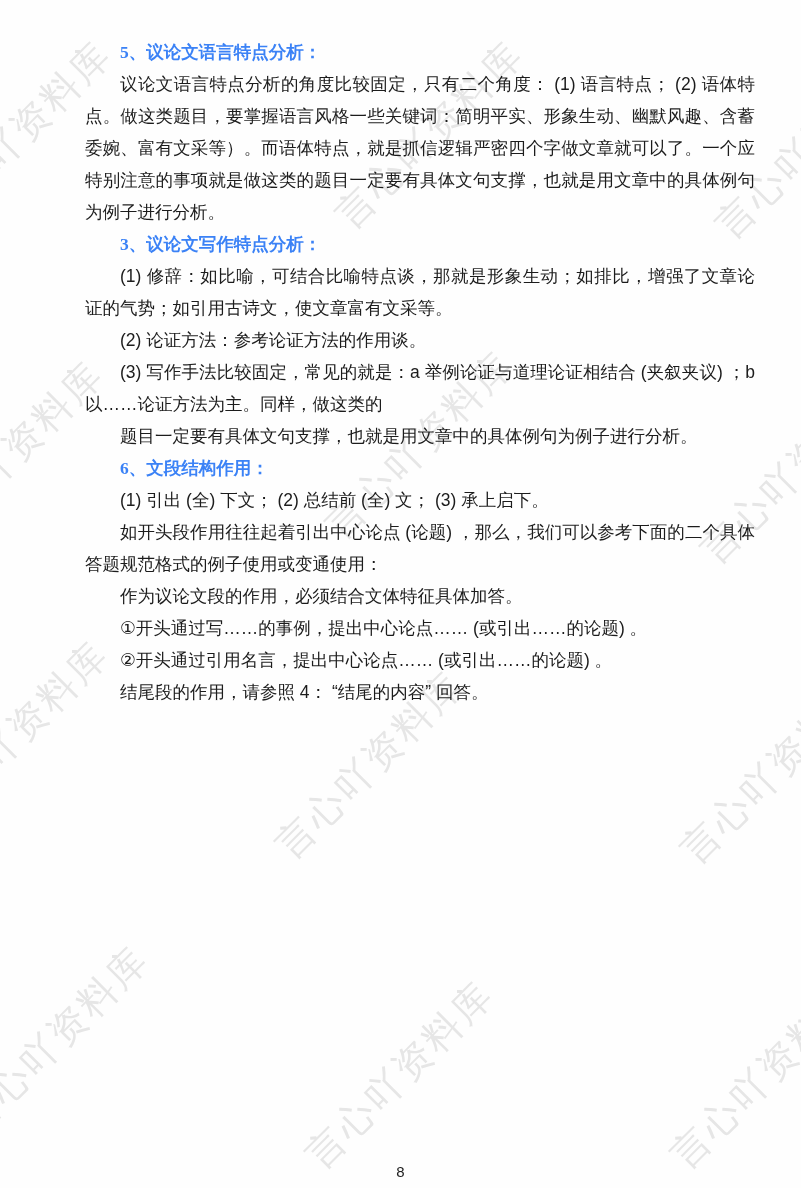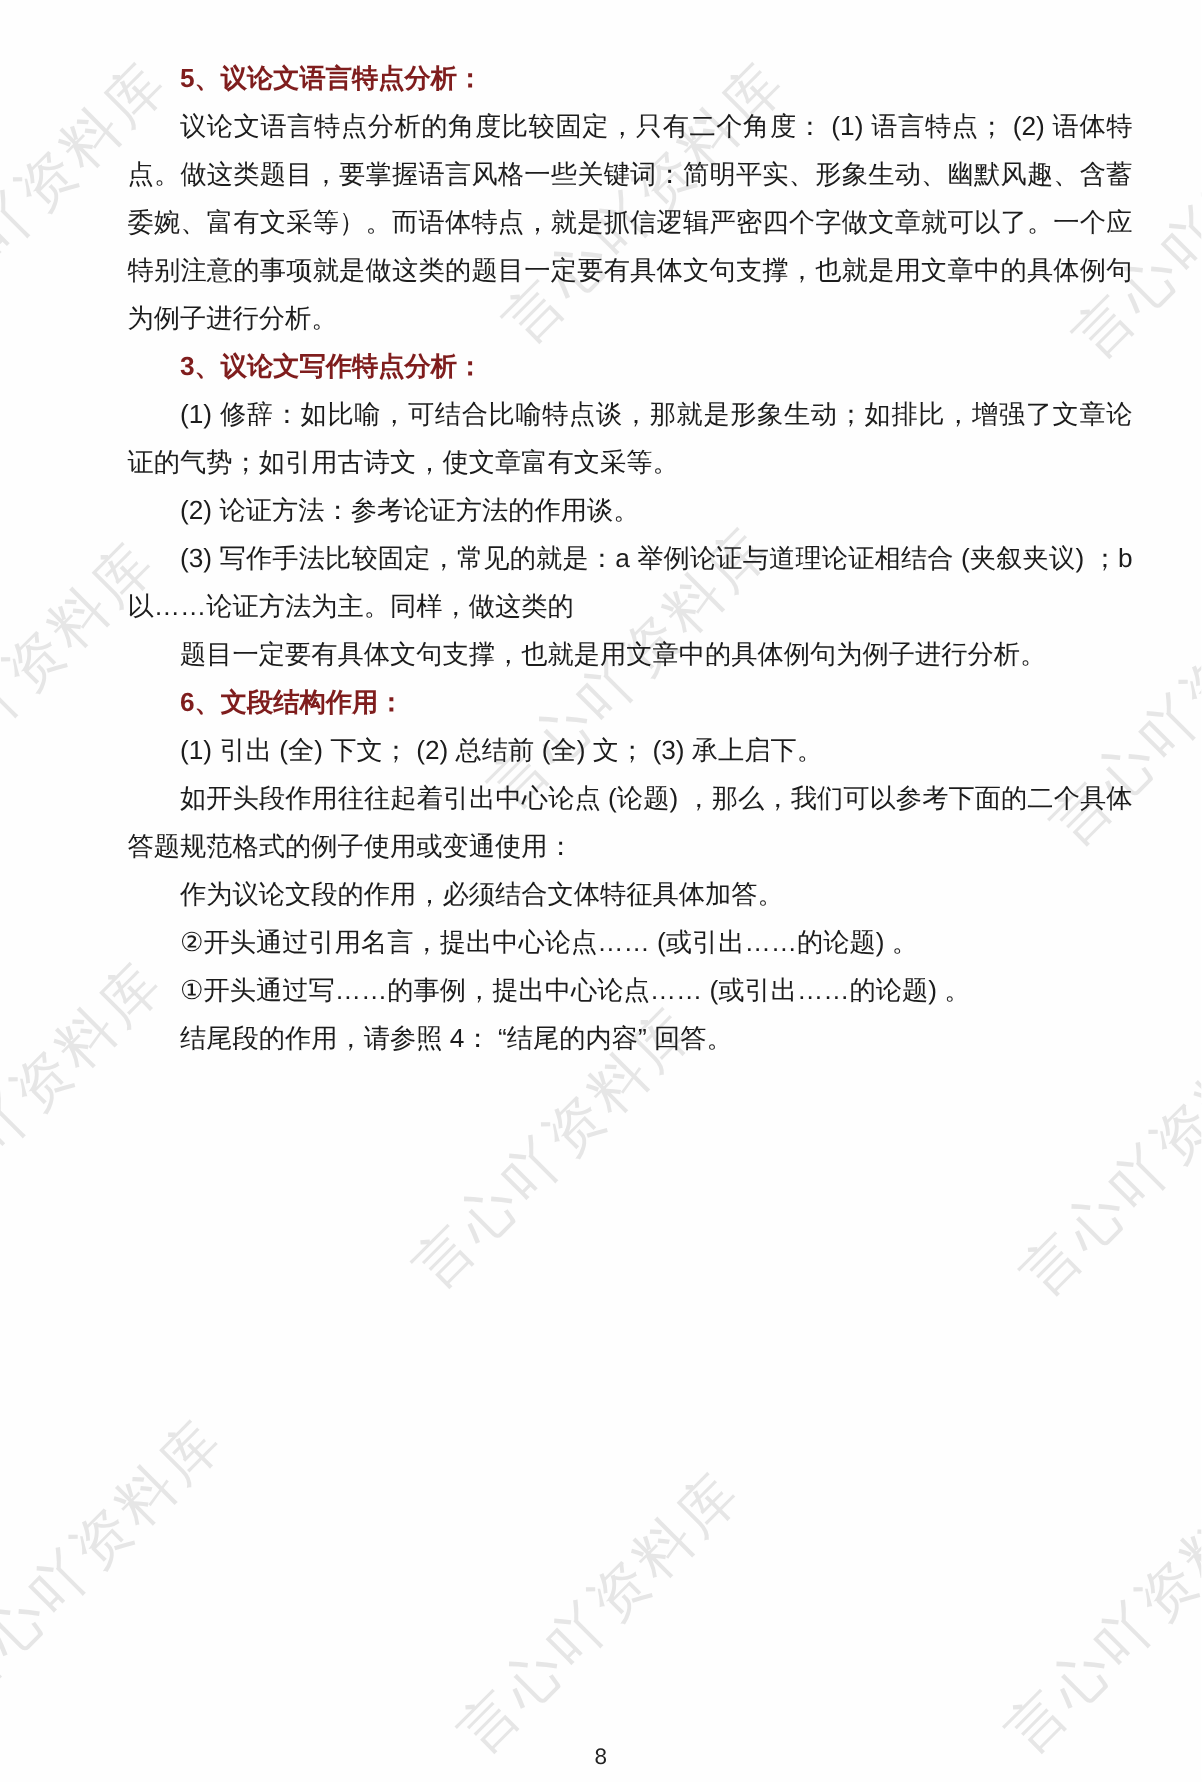--- a/index.html
+++ b/index.html
@@ -39,21 +39,22 @@
     font-size: 17.5px;
     line-height: 32px;
     text-align: justify;
   }
   .content p {
     margin: 0;
     text-indent: 2em;
   }
   .content p.heading {
     font-weight: bold;
-    color: #7f1d1d;
+    color: #3b82f6;
+    font-family: Liberation Serif, serif;
   }
   .page-number {
     position: absolute;
     left: 0;
     right: 0;
     top: 1163px;
     text-align: center;
     font-size: 15px;
     color: #222;
   }
@@ -81,18 +82,18 @@
       <p class="body">议论文语言特点分析的角度比较固定，只有二个角度： (1) 语言特点； (2) 语体特点。做这类题目，要掌握语言风格一些关键词：简明平实、形象生动、幽默风趣、含蓄委婉、富有文采等）。而语体特点，就是抓信逻辑严密四个字做文章就可以了。一个应特别注意的事项就是做这类的题目一定要有具体文句支撑，也就是用文章中的具体例句为例子进行分析。</p>
       <p class="heading">3、议论文写作特点分析：</p>
       <p class="body">(1) 修辞：如比喻，可结合比喻特点谈，那就是形象生动；如排比，增强了文章论证的气势；如引用古诗文，使文章富有文采等。</p>
       <p class="body">(2) 论证方法：参考论证方法的作用谈。</p>
       <p class="body">(3) 写作手法比较固定，常见的就是：a 举例论证与道理论证相结合 (夹叙夹议) ；b 以……论证方法为主。同样，做这类的</p>
       <p class="body">题目一定要有具体文句支撑，也就是用文章中的具体例句为例子进行分析。</p>
       <p class="heading">6、文段结构作用：</p>
       <p class="body">(1) 引出 (全) 下文； (2) 总结前 (全) 文； (3) 承上启下。</p>
       <p class="body">如开头段作用往往起着引出中心论点 (论题) ，那么，我们可以参考下面的二个具体答题规范格式的例子使用或变通使用：</p>
       <p class="body">作为议论文段的作用，必须结合文体特征具体加答。</p>
+      <p class="body">①开头通过写……的事例，提出中心论点…… (或引出……的论题) 。</p>
       <p class="body">②开头通过引用名言，提出中心论点…… (或引出……的论题) 。</p>
-      <p class="body">①开头通过写……的事例，提出中心论点…… (或引出……的论题) 。</p>
       <p class="body">结尾段的作用，请参照 4： “结尾的内容” 回答。</p>
     </div>
   <div class="page-number">8</div>
 </div>
 
 </body></html>

